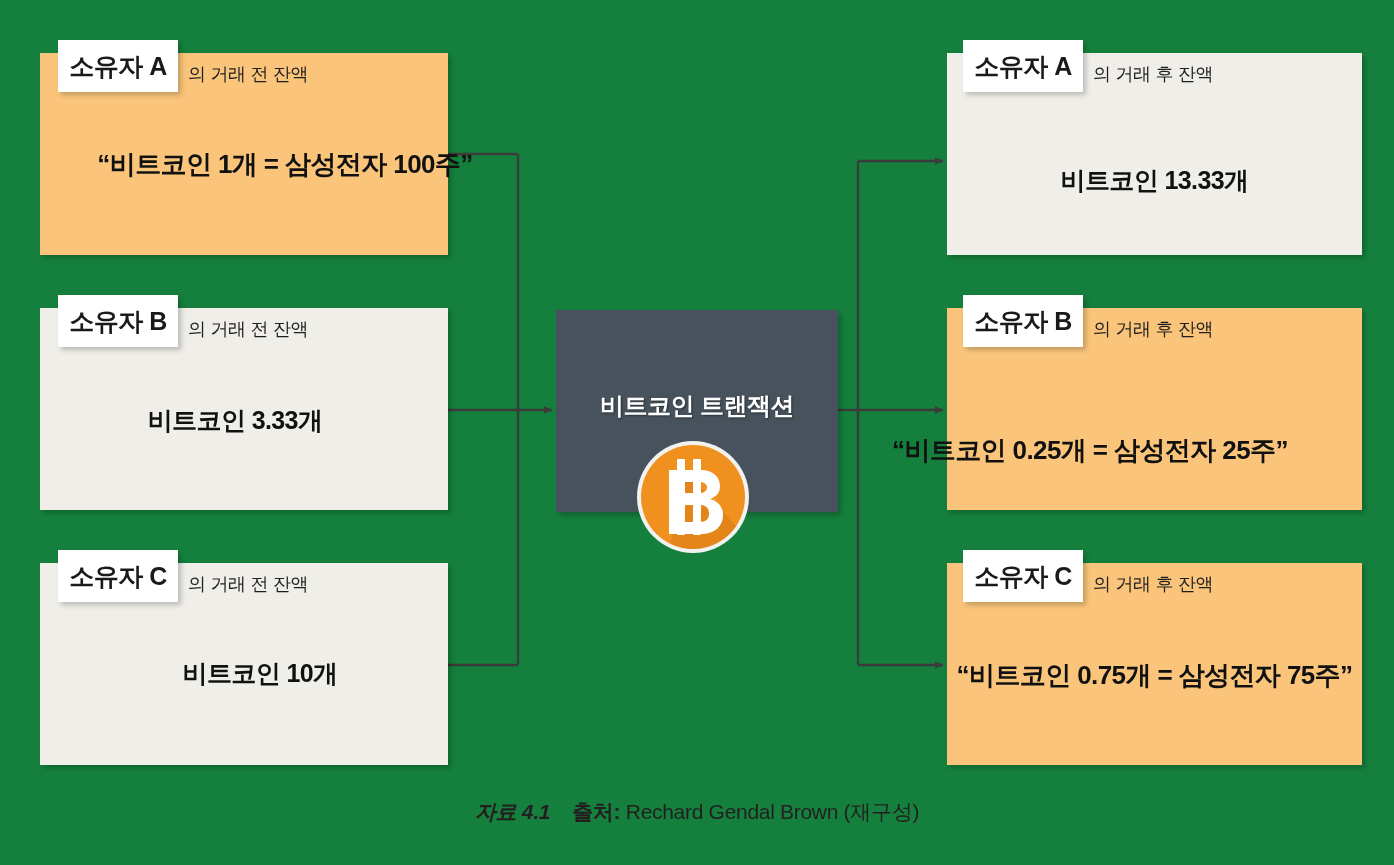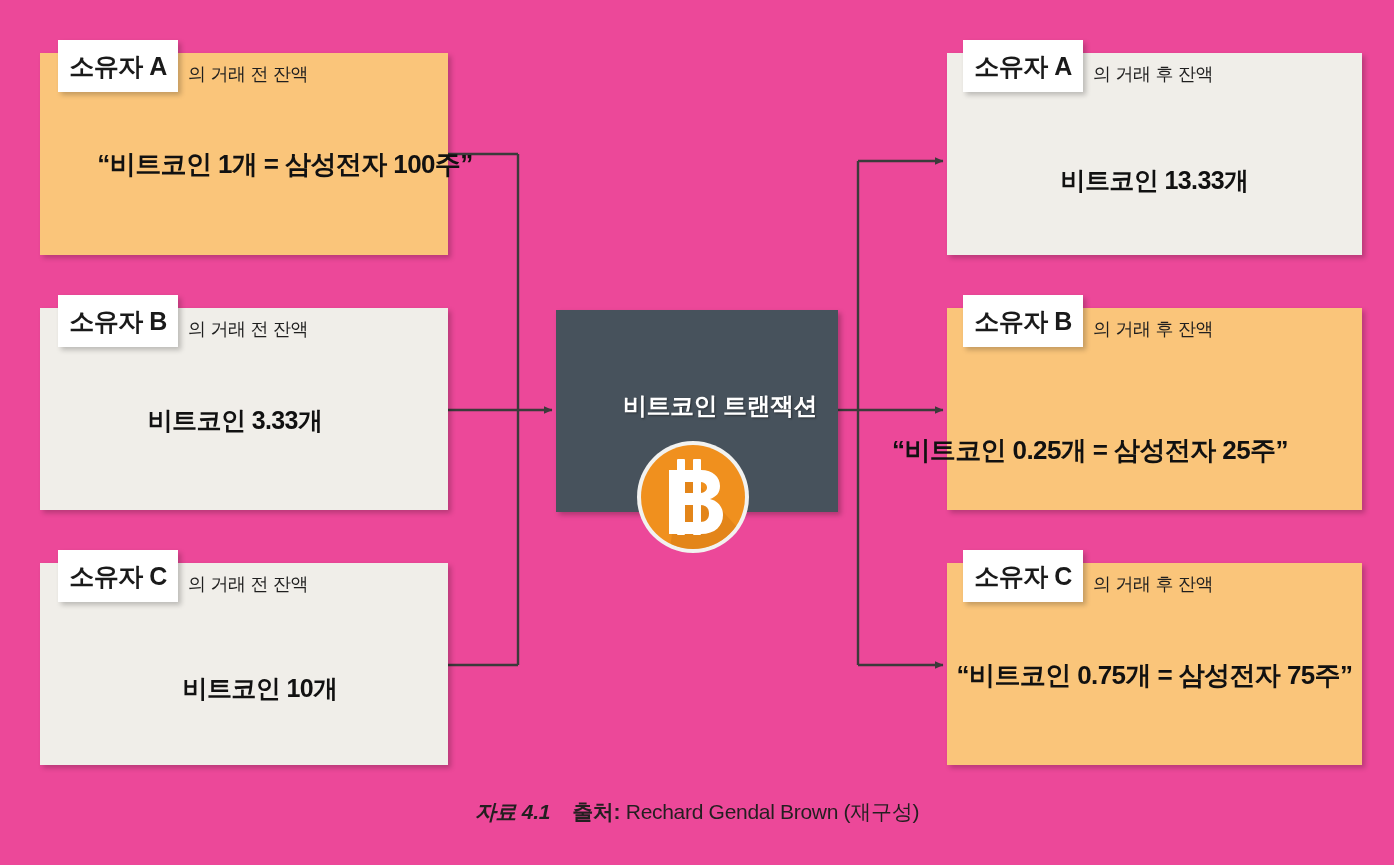--- a/index.html
+++ b/index.html
@@ -9,21 +9,21 @@
     background: #ffffff;
   }
   body {
     font-family: "Liberation Sans", "DejaVu Sans", sans-serif;
     -webkit-font-smoothing: antialiased;
   }
   #canvas {
     position: relative;
     width: 1394px;
     height: 865px;
-    background: #ec4899;
+    background: #15803d;
     overflow: hidden;
   }
 
   
   #connectors {
     position: absolute;
     left: 0;
     top: 0;
     width: 1394px;
     height: 865px;
@@ -100,21 +100,20 @@
     left: 556px;
     top: 390px;
     width: 282px;
     text-align: center;
     font-size: 24px;
     font-weight: bold;
     color: #ffffff;
     letter-spacing: -0.5px;
     z-index: 4;
     text-shadow: 1px 1px 2px rgba(0,0,0,0.45);
-    padding-left: 23px;
   }
   #btc-coin {
     position: absolute;
     left: 633px;
     top: 437px;
     width: 120px;
     height: 120px;
     z-index: 5;
   }
 
@@ -166,21 +165,21 @@
   <div class="box-amount amount-quote" style="left:40px; top:147px; width:408px;margin-left:41px;">“비트코인 1개 = 삼성전자 100주”</div>
 
   <div class="box gray" style="left:40px; top:308px; width:408px; height:202px;"></div>
   <div class="owner-tag" style="left:58px; top:295px; width:120px; height:52px;">소유자 B</div>
   <div class="box-caption" style="left:188px; top:317px;">의 거래 전 잔액</div>
   <div class="box-amount amount-centered" style="left:31px; top:404px; width:408px;">비트코인 3.33개</div>
 
   <div class="box gray" style="left:40px; top:563px; width:408px; height:202px;"></div>
   <div class="owner-tag" style="left:58px; top:550px; width:120px; height:52px;">소유자 C</div>
   <div class="box-caption" style="left:188px; top:572px;">의 거래 전 잔액</div>
-  <div class="box-amount amount-centered" style="left:40px; top:672px; width:440px;">비트코인 10개</div>
+  <div class="box-amount amount-centered" style="left:40px; top:657px; width:440px;">비트코인 10개</div>
 
   <div id="tx-box"></div>
   <div id="tx-label">비트코인 트랜잭션</div>
 
   <svg id="btc-coin" viewBox="0 0 120 120" width="120" height="120">
     <defs>
       <clipPath id="coinClip">
         <circle cx="60" cy="60" r="52"></circle>
       </clipPath>
     </defs>

